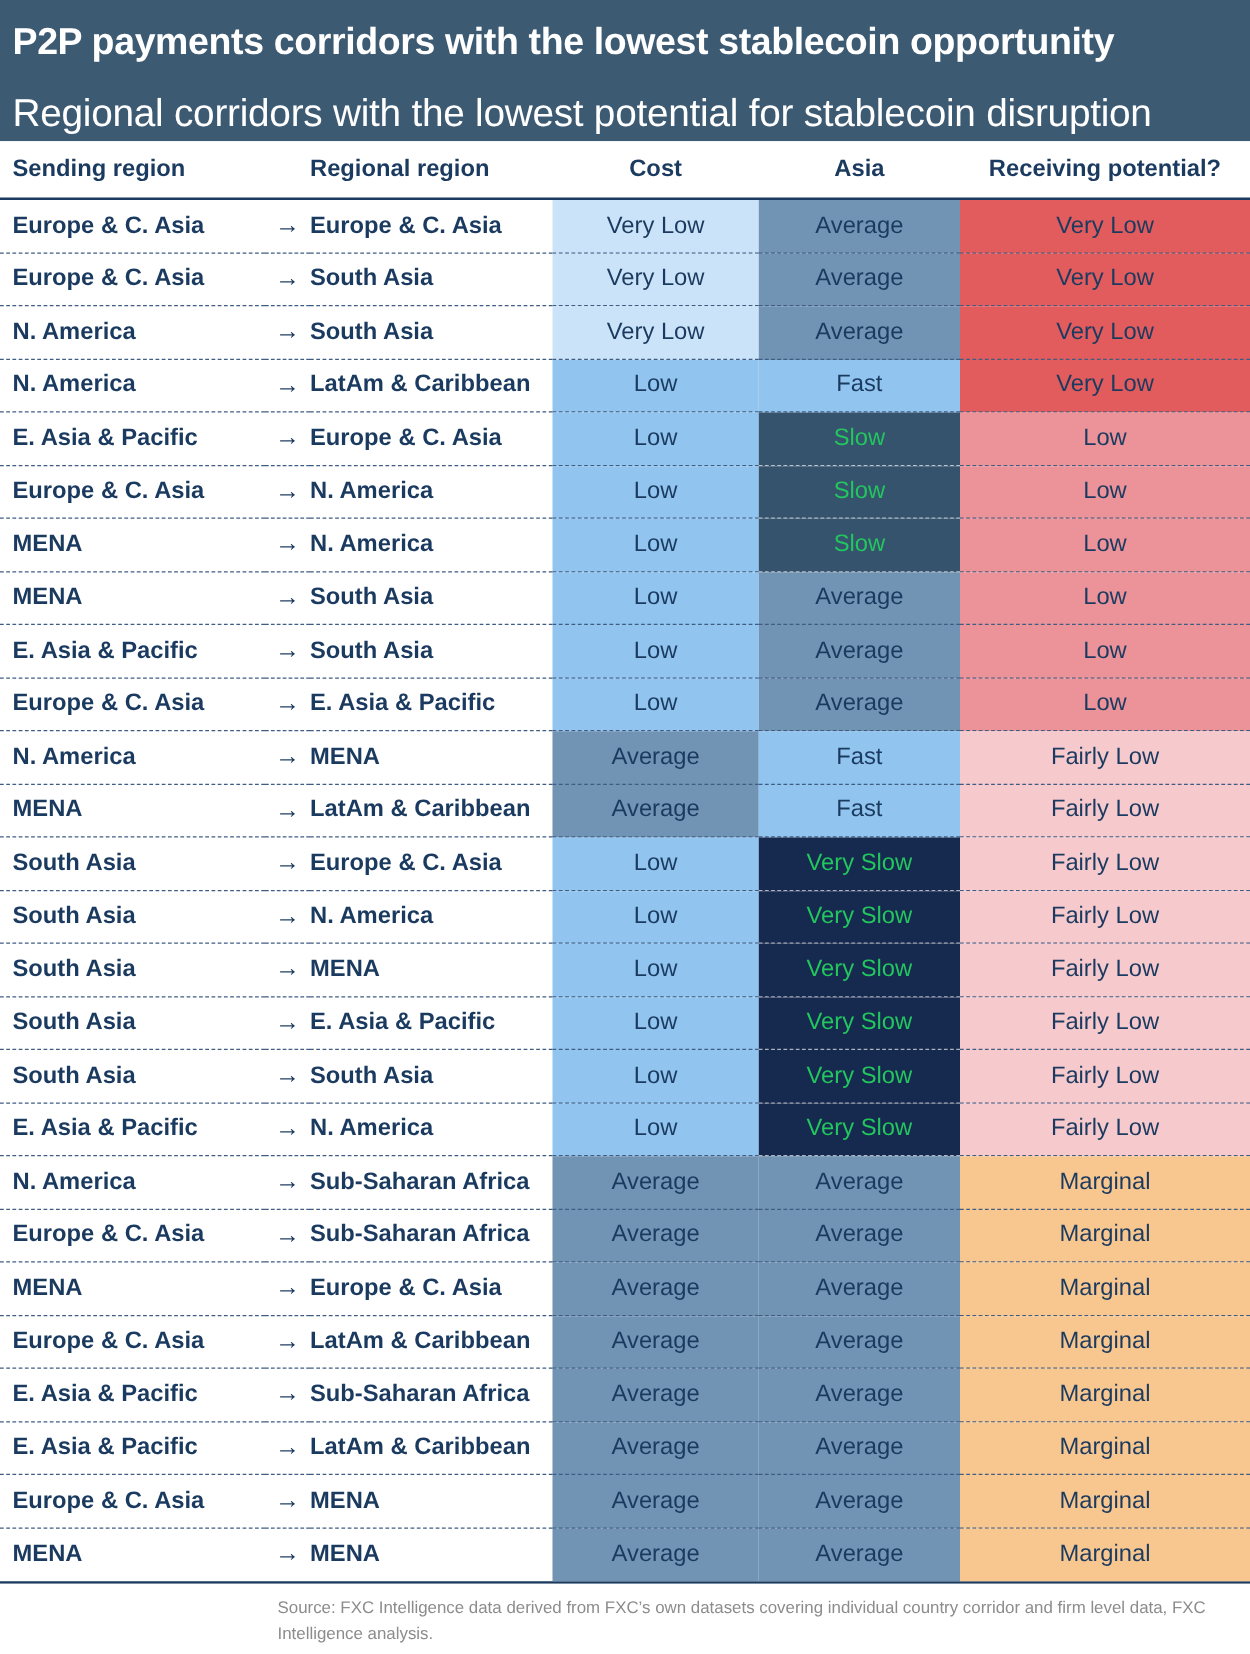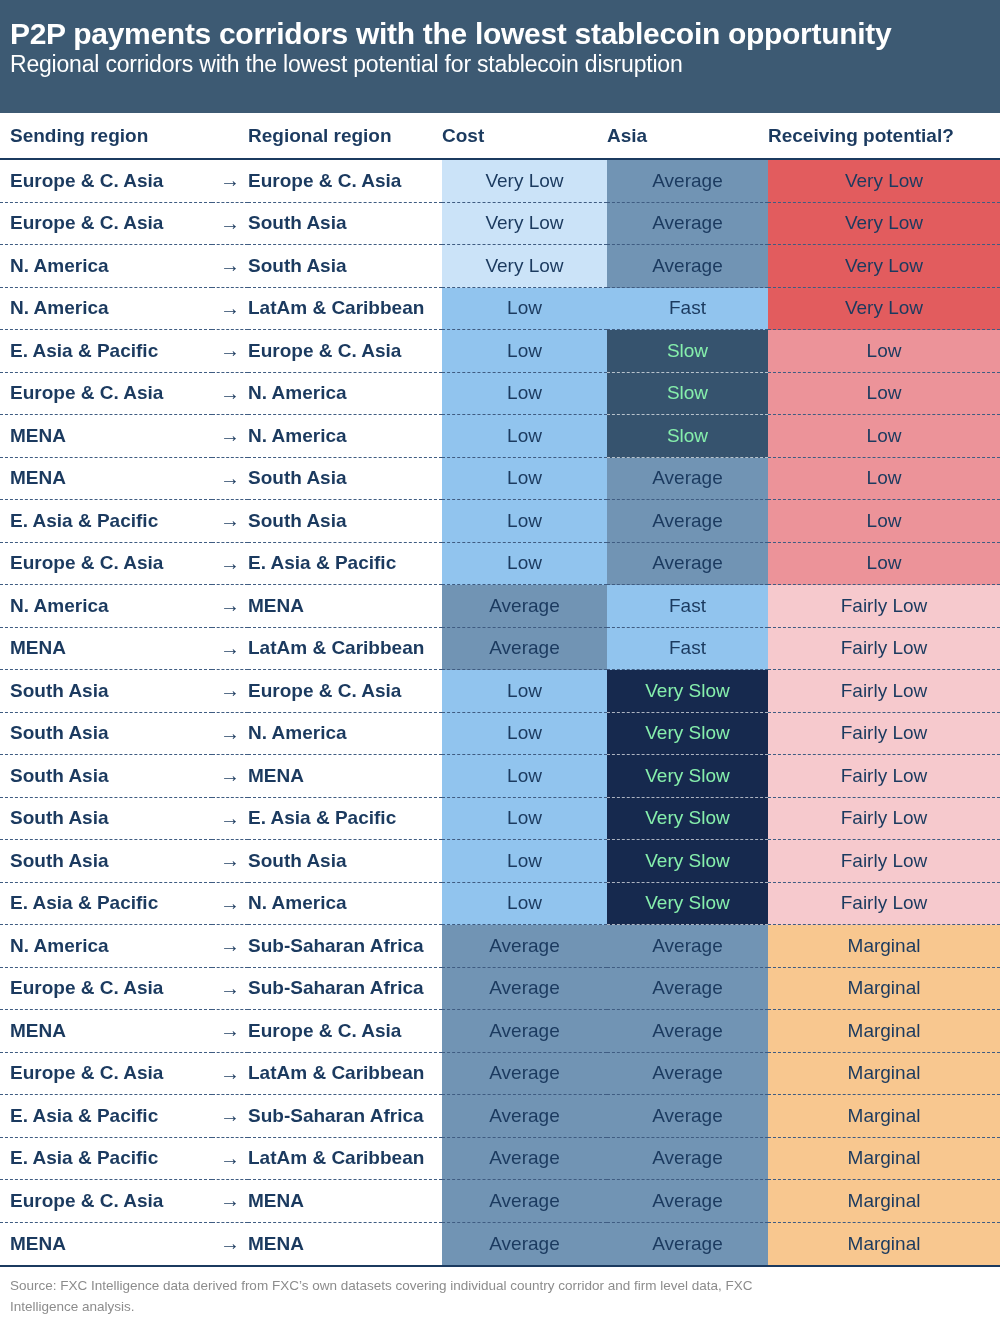--- a/index.html
+++ b/index.html
@@ -19,67 +19,67 @@
     height: 113px;
     padding: 17px 20px 0 10px;
   }
   .title {
     font-size: 30px;
     font-weight: 700;
     letter-spacing: -0.3px;
     line-height: 1.1;
   }
   .subtitle {
-    font-size: 23px;
+    font-size: 31px;
     font-weight: 400;
-    margin-top: 1px;
+    margin-top: 23px;
     letter-spacing: -0.2px;
   }
 
   
   .grid-cols {
     display: grid;
     grid-template-columns: 212px 36px 194px 165px 161px 232px;
   }
   .colheads {
     height: 47px;
     align-items: center;
     border-bottom: 2px solid #1b3a5f;
     background: #ffffff;
   }
   .colheads .h {
     font-size: 19px;
     font-weight: 700;
     color: #1b3a5f;
   }
   .h-sending { padding-left: 10px; }
-  .h-center { }
+  .h-center { text-align: center; }
 
   .tbody { border-bottom: 2px solid #1b3a5f; }
   .tbody .row { height: 42.5px; }
   .cell {
     display: flex;
     align-items: center;
     border-bottom: 1px dashed #3f5c82;
     font-size: 19px;
     color: #1b3a5f;
     overflow: hidden;
     white-space: nowrap;
   }
   .cell.send { font-weight: 700; padding-left: 10px; }
   .cell.recv { font-weight: 700; }
   .cell.arrow { justify-content: center; font-weight: 400; font-size: 20px; }
   .cell.val { justify-content: center; font-weight: 500; }
-  .cell.dark { color: #86efac; border-bottom-color: rgba(255,255,255,0.65); }
+  .cell.dark { color: #22c55e; border-bottom-color: rgba(255,255,255,0.65); }
   .tbody .row:last-child .cell { border-bottom: none; }
 
   
   .footer {
     display: flex;
-    justify-content: space-between;
+    justify-content: flex-end;
     align-items: flex-start;
     padding: 9px 16px 0 10px;
     background: #ffffff;
   }
   .source {
     font-size: 13.5px;
     line-height: 1.55;
     color: #8c8c8c;
     max-width: 762px;
   }

